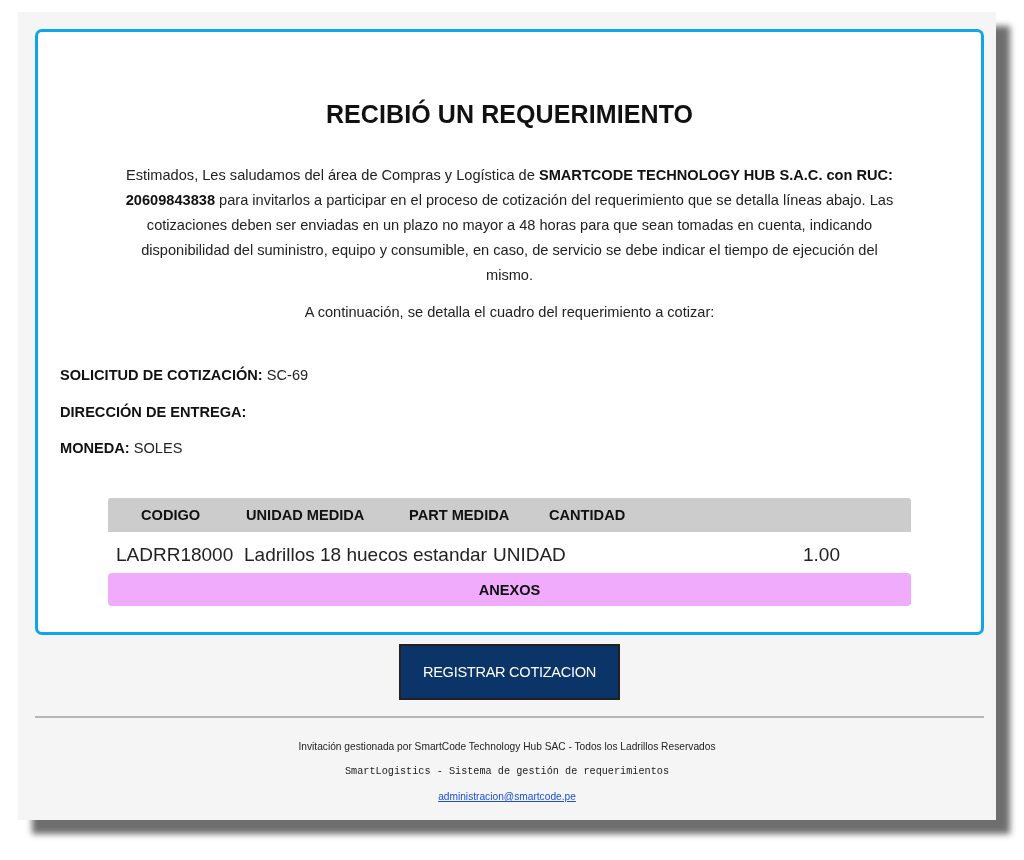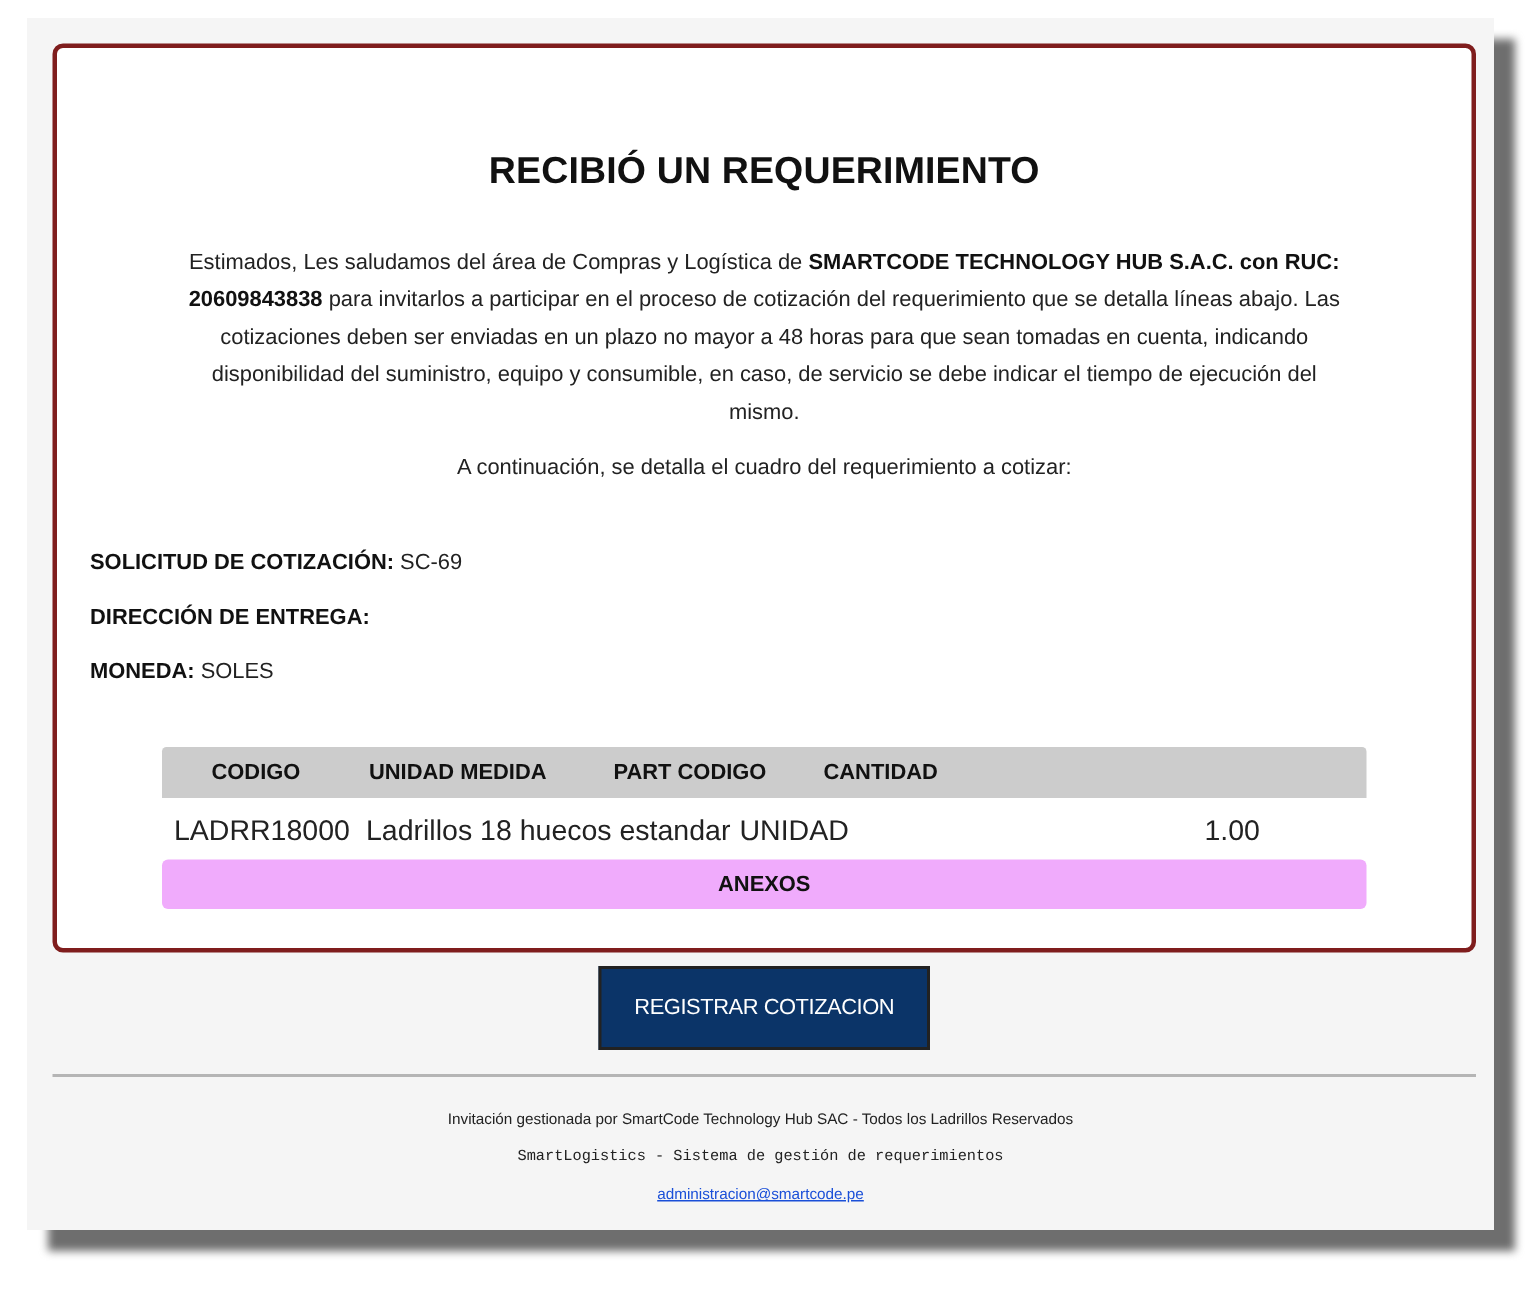--- a/index.html
+++ b/index.html
@@ -9,21 +9,21 @@
     .shadow {
       position: absolute; left: 32px; top: 26px; width: 978px; height: 808px;
       background: #6e6e6e; filter: blur(3px);
     }
     .page {
       position: absolute; left: 18px; top: 12px; width: 978px; height: 808px;
       background: #f5f5f5;
     }
     .card {
       position: absolute; left: 17px; top: 17px; width: 949px; height: 606px;
-      background: #ffffff; border: 3px solid #7f1d1d; border-radius: 7px;
+      background: #ffffff; border: 3px solid #0ea5e9; border-radius: 7px;
     }
     .title {
       position: absolute; left: 0; right: 0; top: 68px; text-align: center;
       font-size: 25px; font-weight: bold; color: #111; letter-spacing: 0.1px;
     }
     .intro {
       position: absolute; left: 80px; right: 80px; top: 131px; text-align: center;
       font-size: 14.6px; line-height: 25px; color: #222;
     }
     .intro b { color: #111; }
@@ -96,21 +96,21 @@
     <p class="intro2">A continuación, se detalla el cuadro del requerimiento a cotizar:</p>
 
     <div class="meta m1"><b>SOLICITUD DE COTIZACIÓN:</b><span> SC-69</span></div>
     <div class="meta m2"><b>DIRECCIÓN DE ENTREGA:</b><span></span></div>
     <div class="meta m3"><b>MONEDA:</b><span> SOLES</span></div>
 
     <div class="table">
       <div class="thead">
         <div class="c1">CODIGO</div>
         <div class="c3">UNIDAD MEDIDA</div>
-        <div class="c4">PART CODIGO</div>
+        <div class="c4">PART MEDIDA</div>
         <div class="c5">CANTIDAD</div>
       </div>
       <div class="trow">
         <div class="c1">LADRR18000</div>
         <div class="c2">Ladrillos 18 huecos estandar</div>
         <div class="c3">UNIDAD</div>
         <div class="c4"></div>
         <div class="c5">1.00</div>
       </div>
       <div class="anexos">ANEXOS</div>

